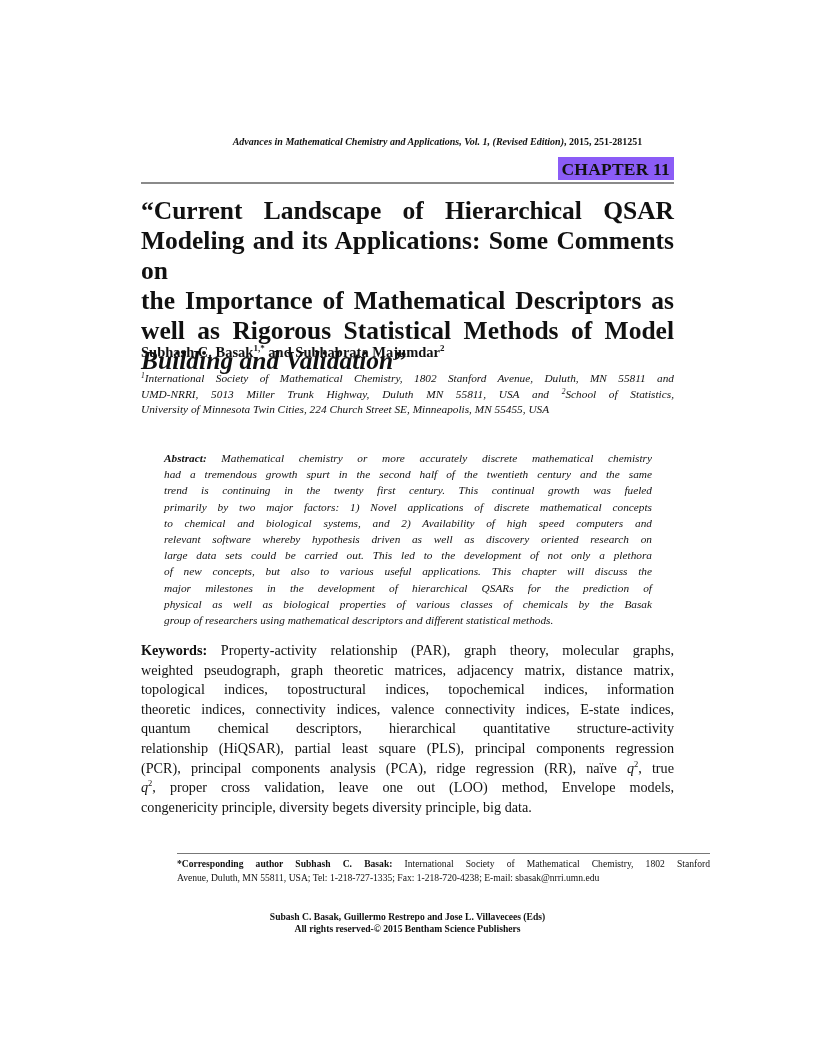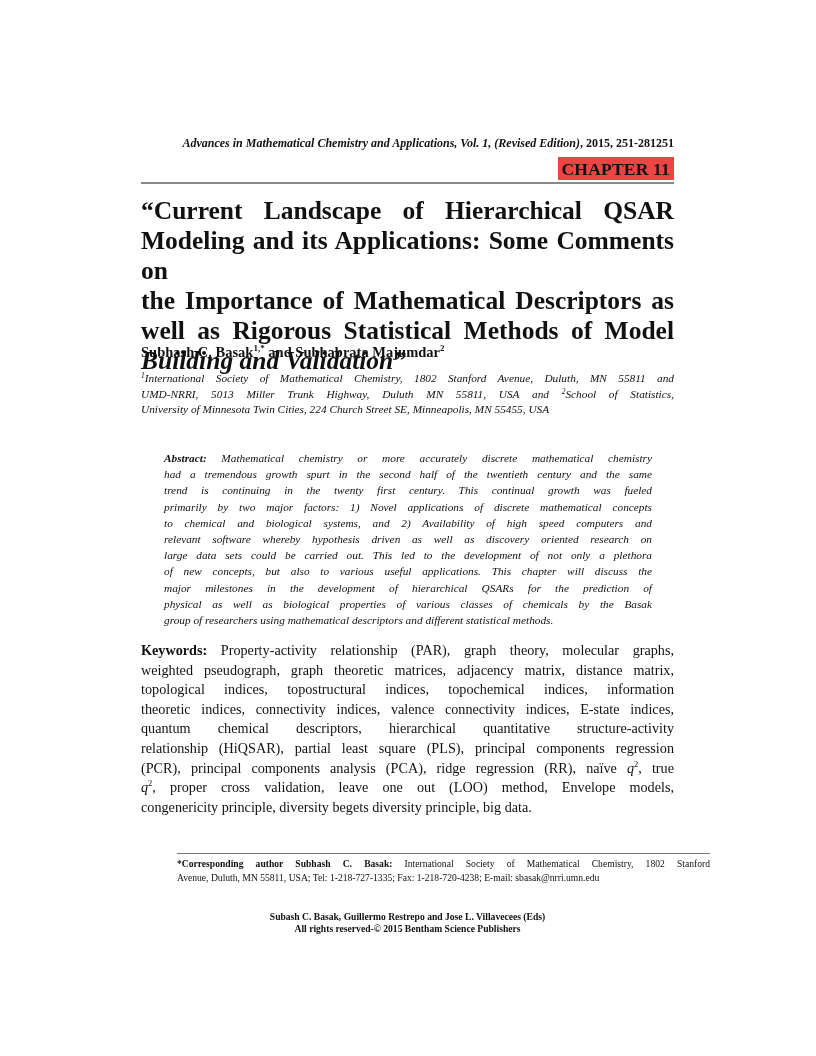--- a/index.html
+++ b/index.html
@@ -1,25 +1,25 @@
 <!DOCTYPE html>
 <html><head>
 <meta charset="utf-8">
 <style>
   html, body { margin: 0; padding: 0; background: #ffffff; }
   body { width: 816px; height: 1056px; position: relative; overflow: hidden;
          font-family: "Liberation Serif", "DejaVu Serif", serif; color: #111; }
   .page { position: absolute; left: 141px; width: 533px; top: 0; }
 
   .running-head { position: absolute; top: 136px; left: 60px; width: 473px;
-                  font-size: 12px; font-weight: bold; display: flex; justify-content: flex-end; white-space: nowrap; }
+                  font-size: 10px; font-weight: bold; display: flex; justify-content: center; white-space: nowrap; }
 
   .chapter-wrap { position: absolute; top: 157px; left: 0; width: 533px; height: 25px;
                   border-bottom: 2px solid #8a8a8a; }
-  .chapter-label { position: absolute; right: 0; top: 0; background: #ef4444;
+  .chapter-label { position: absolute; right: 0; top: 0; background: #8b5cf6;
                    font-weight: bold; font-size: 17.5px; padding: 1px 4px 0 4px; line-height: 22px; letter-spacing: 0.2px; }
 
   .title { position: absolute; top: 196px; left: 0; width: 533px; margin: 0;
            font-size: 25.5px; line-height: 30px; font-weight: bold; text-align: justify; text-align-last: left; }
   .title span { display: block; text-align: justify; text-align-last: justify; }
   .title span.last { text-align-last: left; font-style: italic; }
 
   .authors { position: absolute; top: 344px; left: 0; font-size: 14.5px; font-weight: bold; white-space: nowrap; }
   .authors sup { font-size: 9px; vertical-align: 6px; line-height: 0; }
 

